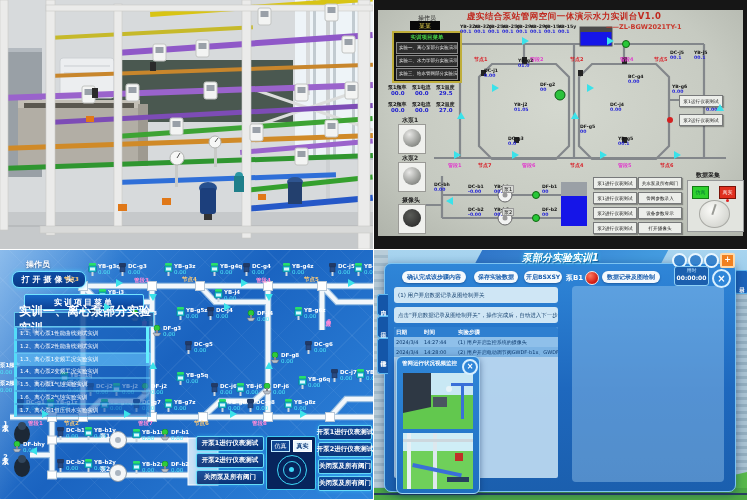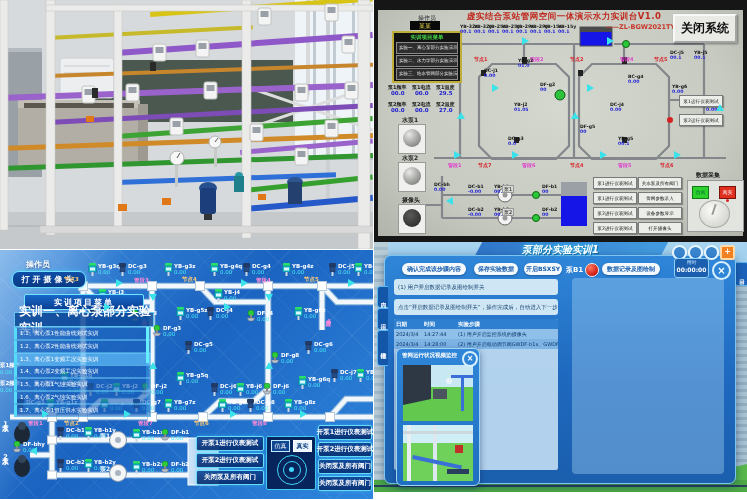--- a/index.html
+++ b/index.html
@@ -6,21 +6,21 @@
   body{width:747px;height:500px;position:relative;font-family:"DejaVu Sans","Liberation Sans",sans-serif;overflow:hidden;}
   .q{position:absolute;overflow:hidden;}
   #q1{left:0;top:0;width:373px;height:249px;background:#d7dadc;}
   #q2{left:374px;top:0;width:373px;height:249px;background:#161616;}
   #q3{left:0;top:250px;width:373px;height:249px;
       background:linear-gradient(135deg,#3f8fdf 0%,#1a63c0 45%,#2f86dd 100%);}
   #q3::before{content:"";position:absolute;inset:0;
       background:linear-gradient(115deg,rgba(255,255,255,.4),rgba(255,255,255,0) 26%),
       repeating-linear-gradient(45deg,rgba(255,255,255,.06) 0 1px,transparent 1px 26px),
       repeating-linear-gradient(-45deg,rgba(255,255,255,.05) 0 1px,transparent 1px 26px);}
-  #q4{left:374px;top:242px;width:373px;height:250px;background:linear-gradient(180deg,#a8d4ef 0%,#6fb0de 60%,#5fa5d8 100%);}
+  #q4{left:374px;top:250px;width:373px;height:250px;background:linear-gradient(180deg,#a8d4ef 0%,#6fb0de 60%,#5fa5d8 100%);}
   .abs{position:absolute;}
   .nw{white-space:nowrap;}
   
   .q2-screen{position:absolute;left:4px;top:10px;width:365px;height:226px;
      background:radial-gradient(ellipse at 50% 42%,#d4d8cf 0%,#c6cac1 65%,#b0b4ab 100%);}
   .q2-title{position:absolute;left:40px;top:11px;width:300px;text-align:center;font-size:8.5px;font-weight:bold;color:#c0281e;letter-spacing:.5px;}
   .q2-code{position:absolute;left:232px;top:23px;font-size:6.5px;color:#c8362a;font-weight:bold;}
   .q2-close{position:absolute;left:299px;top:14px;width:60px;height:25px;background:#e9eae5;
      border:2px outset #f8f8f6;box-shadow:1px 1px 2px rgba(0,0,0,.4);
      font-family:"Liberation Serif","DejaVu Serif",serif;font-size:12px;font-weight:bold;color:#111;
@@ -320,21 +320,20 @@
       <circle cx="296" cy="120" r="3" fill="#d42020"></circle>
     <rect x="148" y="57" width="5" height="7" fill="#222"></rect>
       <rect x="248" y="57" width="5" height="7" fill="#222"></rect>
     <rect x="107" y="70" width="5" height="6" fill="#222"></rect>
       <rect x="204" y="70" width="5" height="6" fill="#222"></rect>
     <rect x="140" y="137" width="5" height="6" fill="#222"></rect>
       <rect x="248" y="137" width="5" height="6" fill="#222"></rect>
   </svg>
   <div class="q2-title">虚实结合泵站管网空间一体演示水力实训台V1.0</div>
   <div class="q2-code">——ZL-BGW2021TY-1</div>
-  <div class="q2-close">关闭系统</div>
   <div class="q2-oplabel">操作员</div>
   <div class="q2-opname">某某</div>
   <div class="q2-menu">
     <div class="q2-menu-title">实训项目菜单</div>
     <div id="q2-menu-items">
         <div class="q2-menu-item">实验一、离心泵部分实验演示</div>
         <div class="q2-menu-item">实验二、水力学部分实验演示</div>
         <div class="q2-menu-item">实验三、给水管网部分实验演示</div>
       </div>
   </div>

